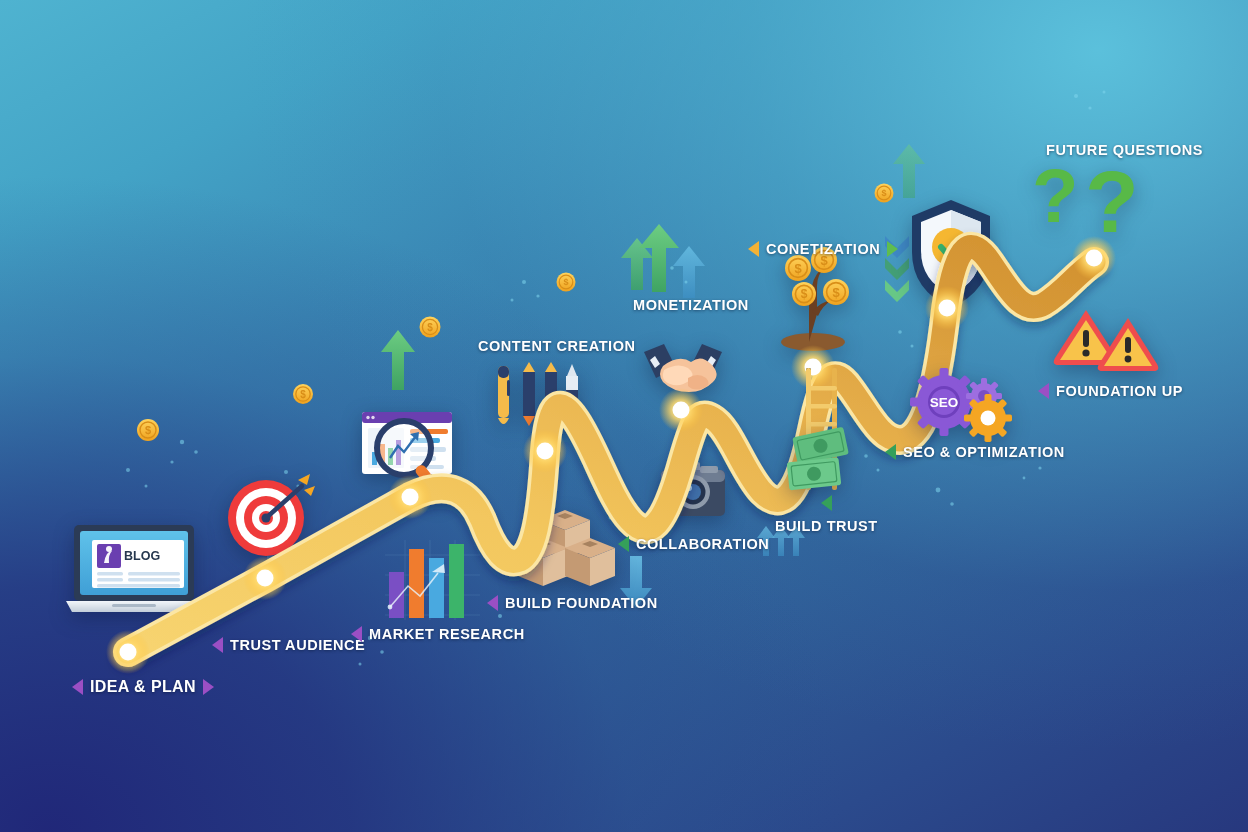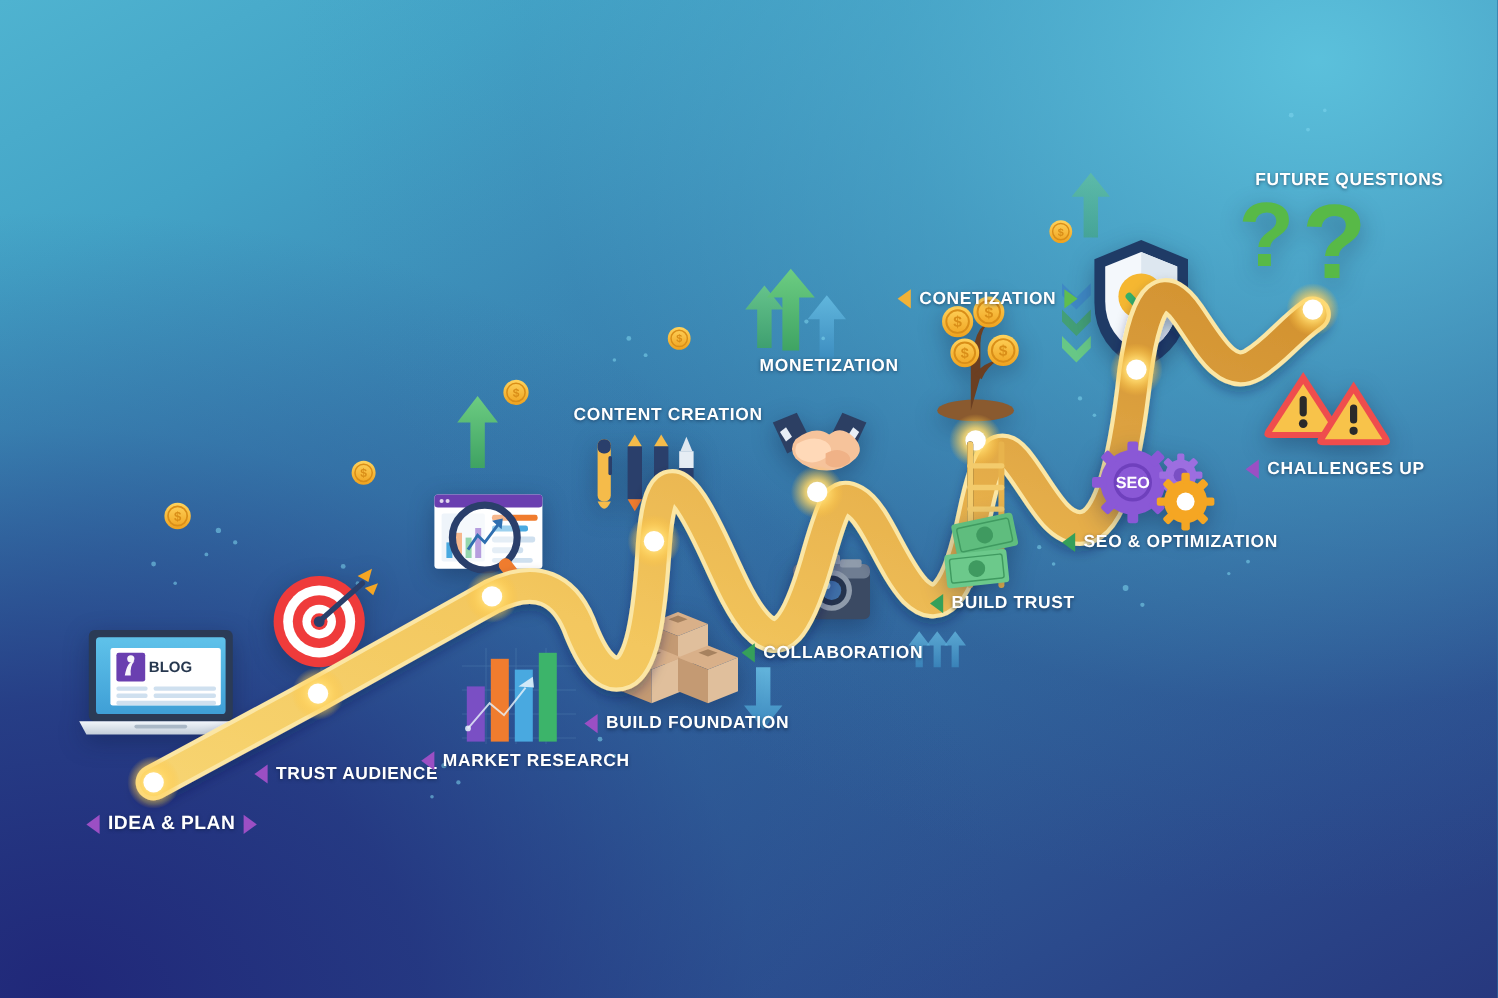--- a/index.html
+++ b/index.html
@@ -533,33 +533,33 @@
     <div class="label" style="left:633px;top:297px;text-align:right;">
       <span class="txt">MONETIZATION</span>
     </div>
 
     <div class="label" style="left:748px;top:241px;">
       <span class="tri left" style="--tc:#f2b236"></span>
       <span class="txt">CONETIZATION</span>
       <span class="tri right" style="--tc:#5fbd4f"></span>
     </div>
 
-    <div class="label" style="left:775px;top:495px;">
+    <div class="label" style="left:775px;top:495px;flex-direction:column;">
       <span class="tri left" style="--tc:#35a05a"></span>
       <span class="txt">BUILD TRUST</span>
     </div>
 
     <div class="label" style="left:885px;top:444px;">
       <span class="tri left" style="--tc:#35a05a"></span>
       <span class="txt">SEO &amp; OPTIMIZATION</span>
     </div>
 
     <div class="label" style="left:1038px;top:383px;">
       <span class="tri left" style="--tc:#9b4fc4"></span>
-      <span class="txt">CHALLENGES UP</span>
+      <span class="txt">FOUNDATION UP</span>
     </div>
 
     <div class="label" style="left:1046px;top:142px;">
       <span class="txt">FUTURE QUESTIONS</span>
     </div>
 
   </div>
 </div>
 
 </body></html>

